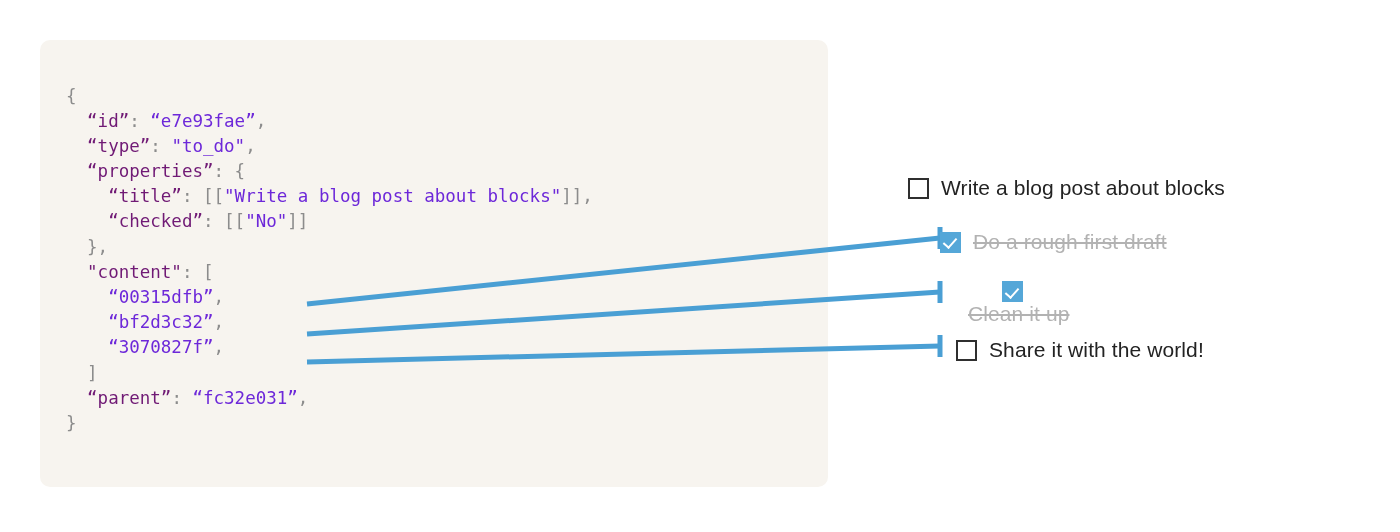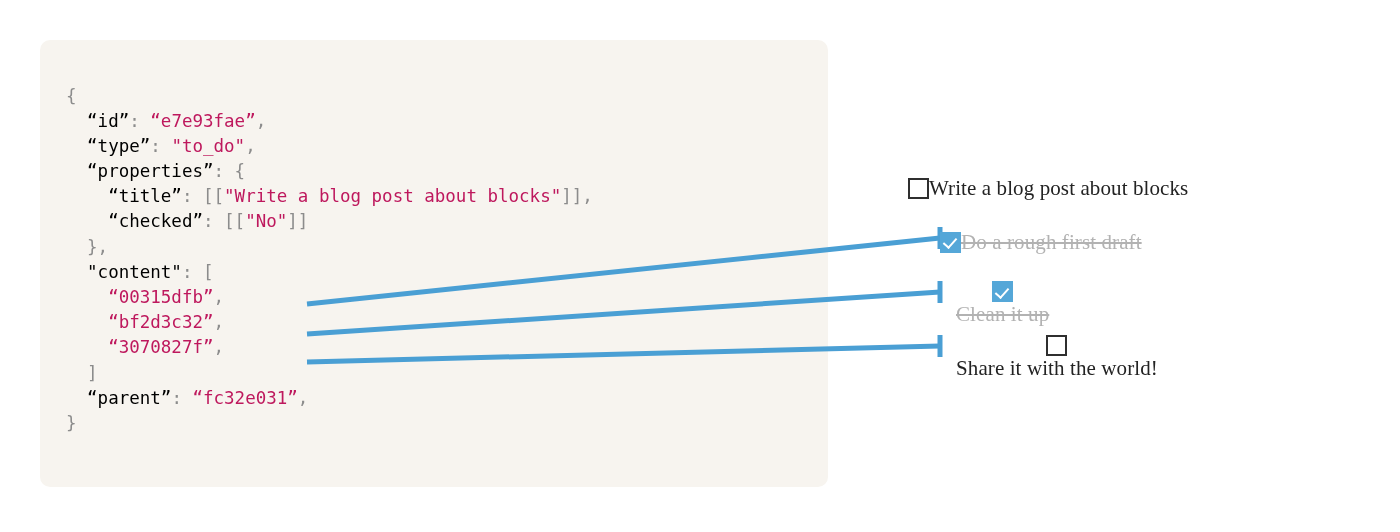--- a/index.html
+++ b/index.html
@@ -40,42 +40,42 @@
     font-family: "DejaVu Sans Mono", "Liberation Mono", monospace;
     font-size: 17.5px;
     line-height: 25.2px;
     white-space: pre;
     color: #8a8a8a;
   }
 
   .ln { display: block; height: 25.2px; }
 
   .punct { color: #8c8c8c; }
-  .key   { color: #000000; }
-  .str   { color: #be185d; }
+  .key   { color: #701a75; }
+  .str   { color: #6d28d9; }
 
   
   #checklist {
     position: absolute;
     left: 908px;
     top: 165px;
     width: 460px;
   }
 
   .todo-row {
     position: absolute;
     height: 30px;
     display: flex;
     align-items: center;
   }
 
   .todo-row.root   { left: 0px;  top: 8px; }
   .todo-row.child1 { left: 32px; top: 62px; }
   .todo-row.child2 { left: 48px; top: 116px; flex-direction: column; }
-  .todo-row.child3 { left: 48px; top: 170px; flex-direction: column; }
+  .todo-row.child3 { left: 48px; top: 170px; }
 
   .checkbox {
     width: 21px;
     height: 21px;
     box-sizing: border-box;
     flex: 0 0 auto;
     position: relative;
   }
   .checkbox.unchecked {
     border: 2.4px solid #2f2f2f;
@@ -91,21 +91,22 @@
     left: 5.5px;
     top: 3.5px;
     width: 6px;
     height: 11px;
     border: solid #ffffff;
     border-width: 0 2.6px 2.6px 0;
     transform: rotate(42deg);
   }
 
   .todo-label {
-    font-family: Liberation Serif, serif;
+    margin-left: 12px;
+    font-family: Liberation Sans, sans-serif;
     font-size: 21px;
     color: #232323;
     white-space: nowrap;
     letter-spacing: 0.1px;
   }
   .todo-label.done {
     color: #b2b2b2;
     text-decoration: line-through;
     text-decoration-color: #b2b2b2;
     text-decoration-thickness: 1.6px;

